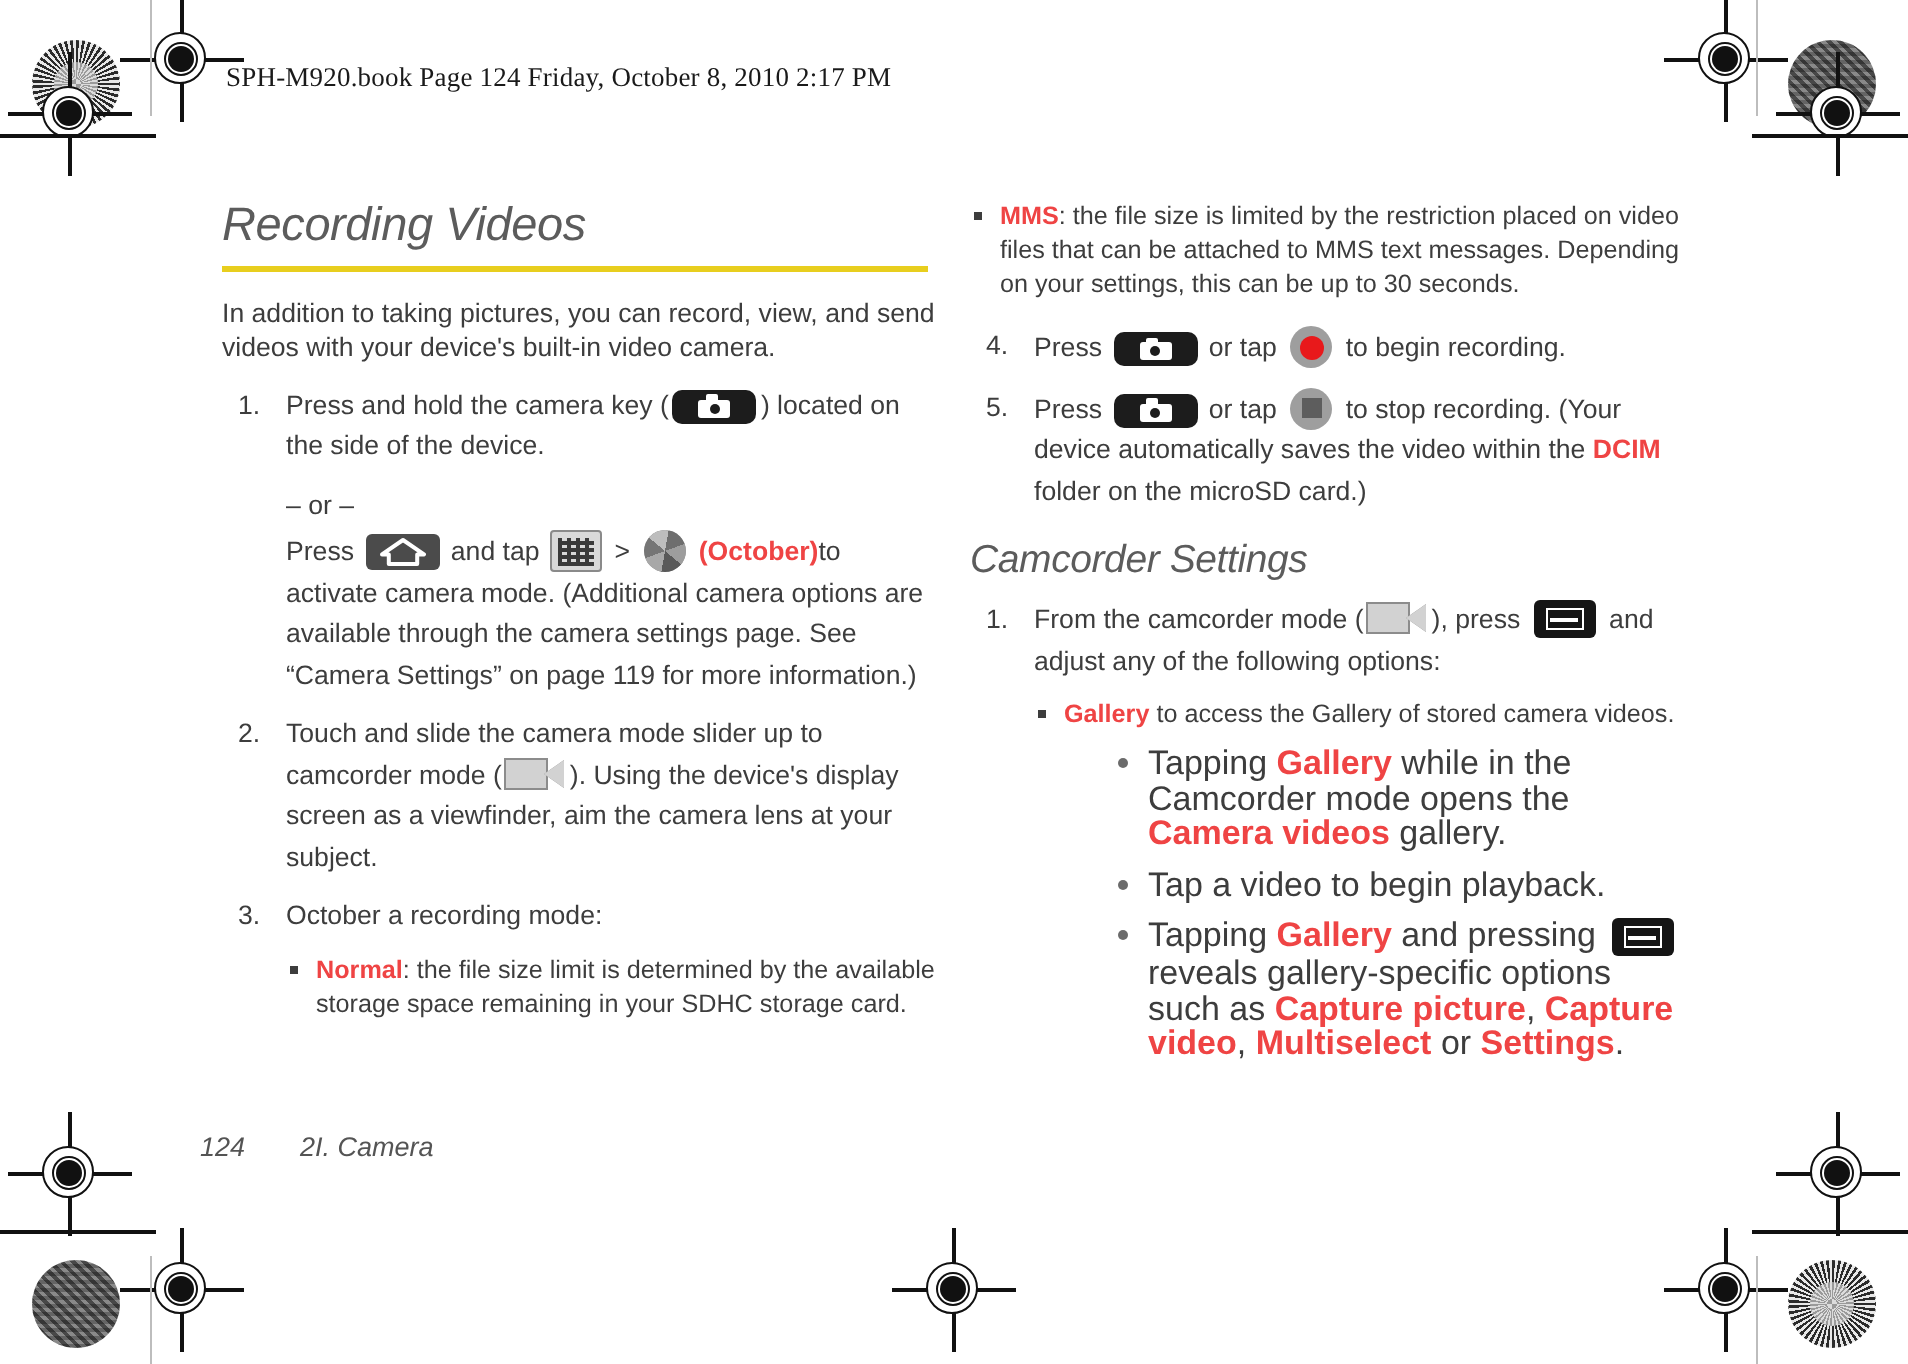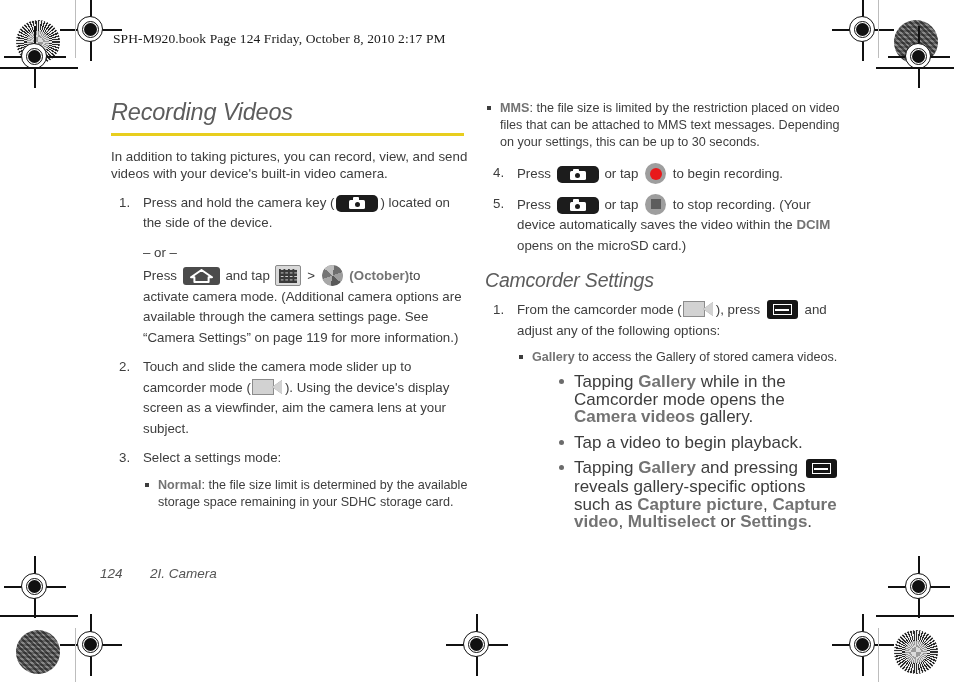--- a/index.html
+++ b/index.html
@@ -178,21 +178,21 @@
   }
   ul.rd > li::before {
     content: "";
     position: absolute;
     left: 1px; top: 6px;
     width: 5px; height: 5px;
     border-radius: 50%;
     background: #6b6b6b;
   }
 
-  b, strong { font-weight: bold; color: #737373; }
+  b, strong { font-weight: bold; color: #ef4444; }
 
   
   .ico {
     display: inline-block;
     vertical-align: -5px;
     position: relative;
   }
   
   .ico-camkey {
     width: 42px; height: 17px;
@@ -468,21 +468,21 @@
       </div>
     </li>
 
     <li>
       <span class="num">2.</span>
       <span>Touch and slide the camera mode slider up to camcorder mode (</span><span class="ico ico-slider"><span class="pad"></span><span class="tri-ol"></span><span class="tri"></span></span><span>). Using the device's display screen as a viewfinder, aim the camera lens at your subject.</span>
     </li>
 
     <li>
       <span class="num">3.</span>
-      <span>Select a settings mode:</span>
+      <span>October a recording mode:</span>
 
       <ul class="sq">
         <li>
           <b>Normal</b><span>: the file size limit is determined by the available storage space remaining in your SDHC storage card.</span>
         </li>
       </ul>
     </li>
 
   </ol>
 </div>
@@ -507,21 +507,21 @@
     </li>
 
     <li>
       <span class="num">5.</span>
       <span>Press</span>
       <span class="ico ico-camkey"><span class="cam-hump"></span><span class="cam-body"></span><span class="cam-lens"></span></span>
       <span>or tap</span>
       <span class="ico ico-circ"><span class="stop"></span></span>
       <span>to stop recording. (Your device automatically saves the video within the</span>
       <b>DCIM</b>
-      <span>opens on the microSD card.)</span>
+      <span>folder on the microSD card.)</span>
     </li>
 
   </ol>
 
   <h2 class="sub-title" style="margin-top:14px;">Camcorder Settings</h2>
 
   <ol class="steps" style="margin-top:2px;">
     <li>
       <span class="num">1.</span>
       <span>From the camcorder mode (</span><span class="ico ico-slider"><span class="pad"></span><span class="tri-ol"></span><span class="tri"></span></span><span>), press</span>

